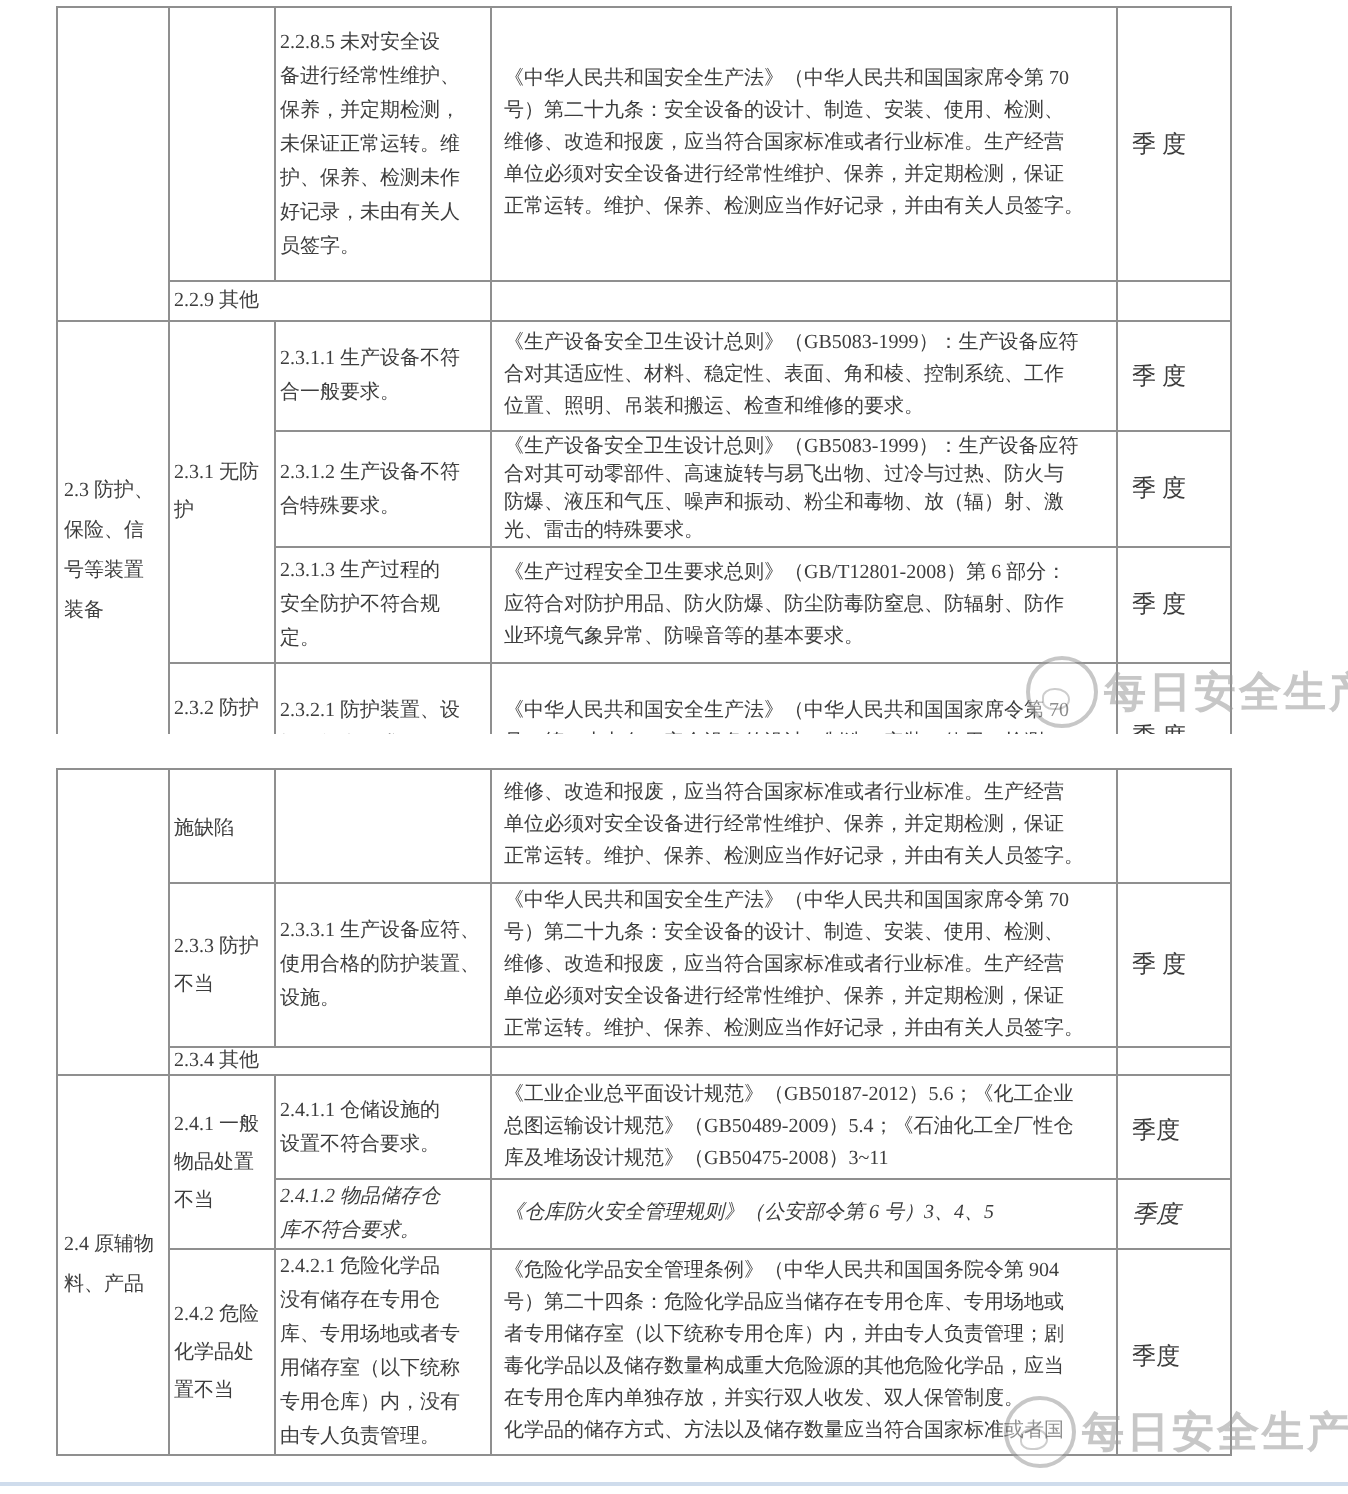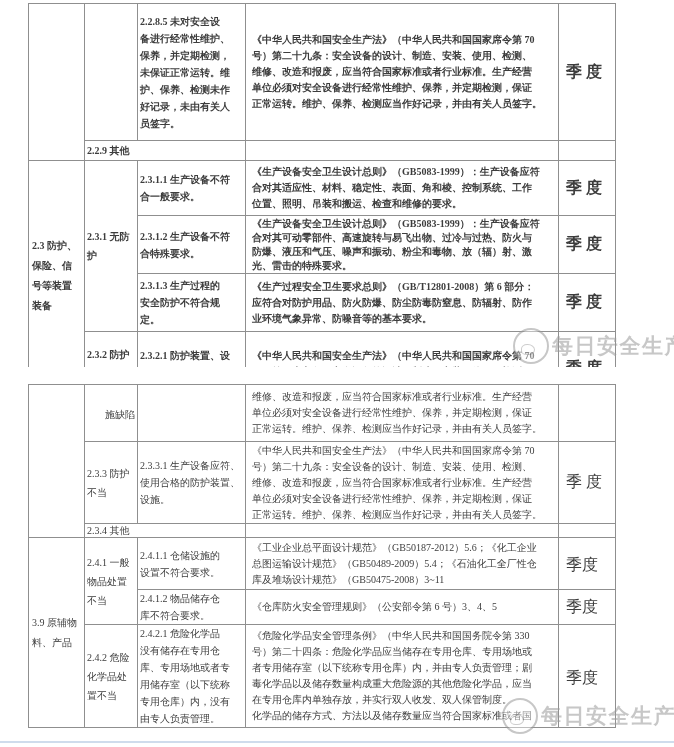--- a/index.html
+++ b/index.html
@@ -5,44 +5,44 @@
   html,body{margin:0;padding:0;}
   .canvas{
     position:relative;
     width:674px;height:747px;
     background:#ffffff;
     overflow:hidden;
     font-family:"Liberation Serif","DejaVu Serif",serif;
     color:#3d3d3d;
   }
   .frag{position:absolute;left:28px;overflow:hidden;background:#ffffff;}
-  .frag1{top:3px;width:591px;height:364px;font-weight:bold;}
+  .frag1{top:3px;width:591px;height:364px;}
   .frag2{top:384px;width:591px;height:358px;}
   table.grid{border-collapse:collapse;table-layout:fixed;width:587px;}
   table.grid td{
     border:1px solid #8f8f8f;
     vertical-align:middle;
     white-space:pre-line;
     overflow:hidden;
     color:#3d3d3d;
   }
   td.c1{font-size:10px;line-height:20px;padding:0 3px;}
   td.c2{font-size:10px;line-height:19px;padding:0 2px;}
   td.c3{font-size:10px;line-height:17px;padding:0 2px;}
   td.c4{font-size:10px;line-height:16px;padding:0 6px;margin-left:40px;}
-  td.c5{font-size:16px;padding:0 7px;}
+  td.c5{font-size:12px;padding:0 7px;}
   td.dense{line-height:14px;}
   td.vtop{vertical-align:top;padding-top:5px;}
   td.vtop-freq{vertical-align:top;padding-top:13px;}
-  td.vtop-sm{vertical-align:top;padding-top:3px;text-align:right;}
+  td.vtop-sm{vertical-align:top;padding-top:3px;}
   td.vtop-freq2{vertical-align:top;padding-top:4px;}
   tr.t1r1{height:137px;} tr.t1r2{height:15px;} tr.t1r3{height:55px;}
   tr.t1r4{height:58px;}  tr.t1r5{height:58px;} tr.t1r6{height:60px;}
   tr.t2r1{height:57px;}  tr.t2r2{height:82px;} tr.t2r3{height:14px;font-family:Liberation Serif, serif;}
-  tr.t2r4{height:52px;}  tr.t2r5{height:30px;} tr.t2r6{height:102px;}
+  tr.t2r4{height:52px;}  tr.t2r5{height:30px;font-style:italic;} tr.t2r6{height:102px;}
   tr.t2r3 td{line-height:13px;}
   .wm{
     position:absolute;display:flex;align-items:center;gap:3px;
     z-index:6;opacity:.55;pointer-events:none;
   }
   .wm-circle{
     width:32px;height:32px;flex:0 0 auto;
     border:2.5px solid #9a9a9a;border-radius:50%;
     background:rgba(255,255,255,.75);
     position:relative;
@@ -176,21 +176,21 @@
 单位必须对安全设备进行经常性维护、保养，并定期检测，保证
 正常运转。维护、保养、检测应当作好记录，并由有关人员签字。</td>
         <td class="c5">季 度</td>
       </tr>
       <tr class="t2r3">
         <td class="c2" colspan="2">2.3.4 其他</td>
         <td class="c4"></td>
         <td class="c5"></td>
       </tr>
       <tr class="t2r4">
-        <td class="c1" rowspan="3">3.9 原辅物
+        <td class="c1" rowspan="3">2.4 原辅物
 料、产品</td>
         <td class="c2" rowspan="2">2.4.1 一般
 物品处置
 不当</td>
         <td class="c3">2.4.1.1 仓储设施的
 设置不符合要求。</td>
         <td class="c4">《工业企业总平面设计规范》（GB50187-2012）5.6；《化工企业
 总图运输设计规范》（GB50489-2009）5.4；《石油化工全厂性仓
 库及堆场设计规范》（GB50475-2008）3~11</td>
         <td class="c5 vtop-freq2">季度</td>
@@ -204,21 +204,21 @@
       <tr class="t2r6">
         <td class="c2">2.4.2 危险
 化学品处
 置不当</td>
         <td class="c3">2.4.2.1 危险化学品
 没有储存在专用仓
 库、专用场地或者专
 用储存室（以下统称
 专用仓库）内，没有
 由专人负责管理。</td>
-        <td class="c4">《危险化学品安全管理条例》（中华人民共和国国务院令第 330
+        <td class="c4">《危险化学品安全管理条例》（中华人民共和国国务院令第 904
 号）第二十四条：危险化学品应当储存在专用仓库、专用场地或
 者专用储存室（以下统称专用仓库）内，并由专人负责管理；剧
 毒化学品以及储存数量构成重大危险源的其他危险化学品，应当
 在专用仓库内单独存放，并实行双人收发、双人保管制度。
 化学品的储存方式、方法以及储存数量应当符合国家标准或者国</td>
         <td class="c5 vtop-freq2">季度</td>
       </tr>
     </tbody>
       </table>
   </div>

